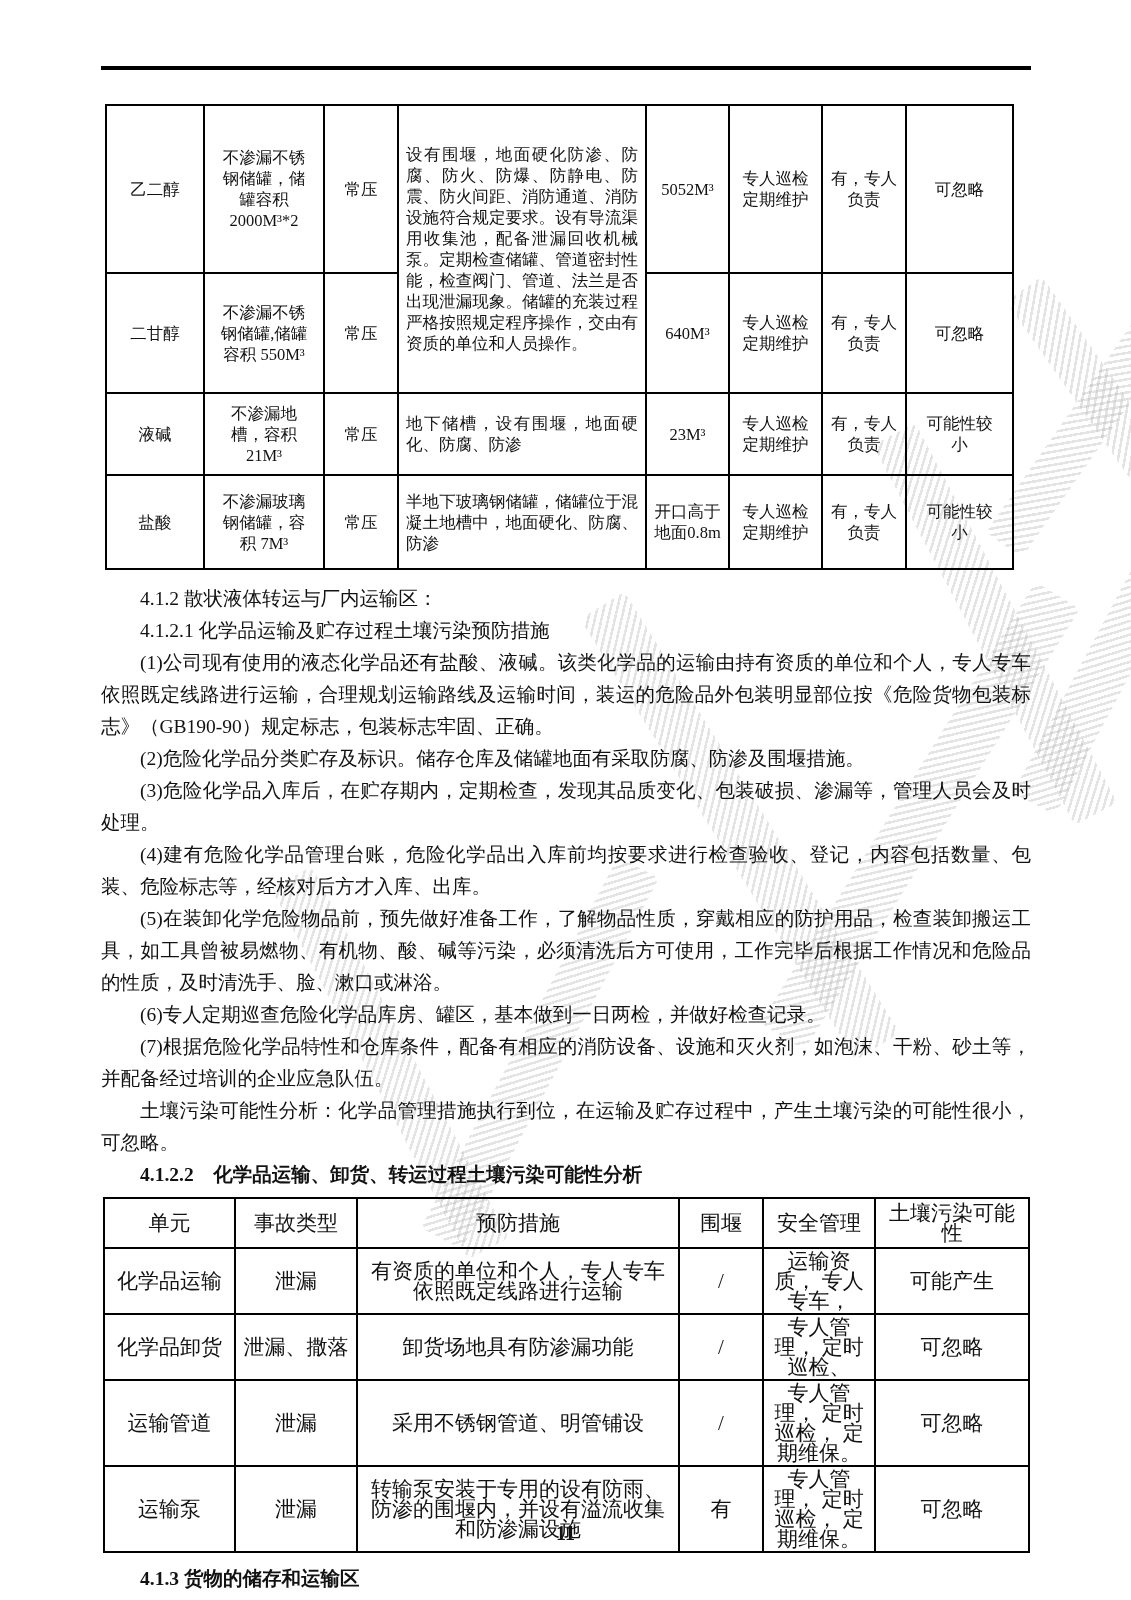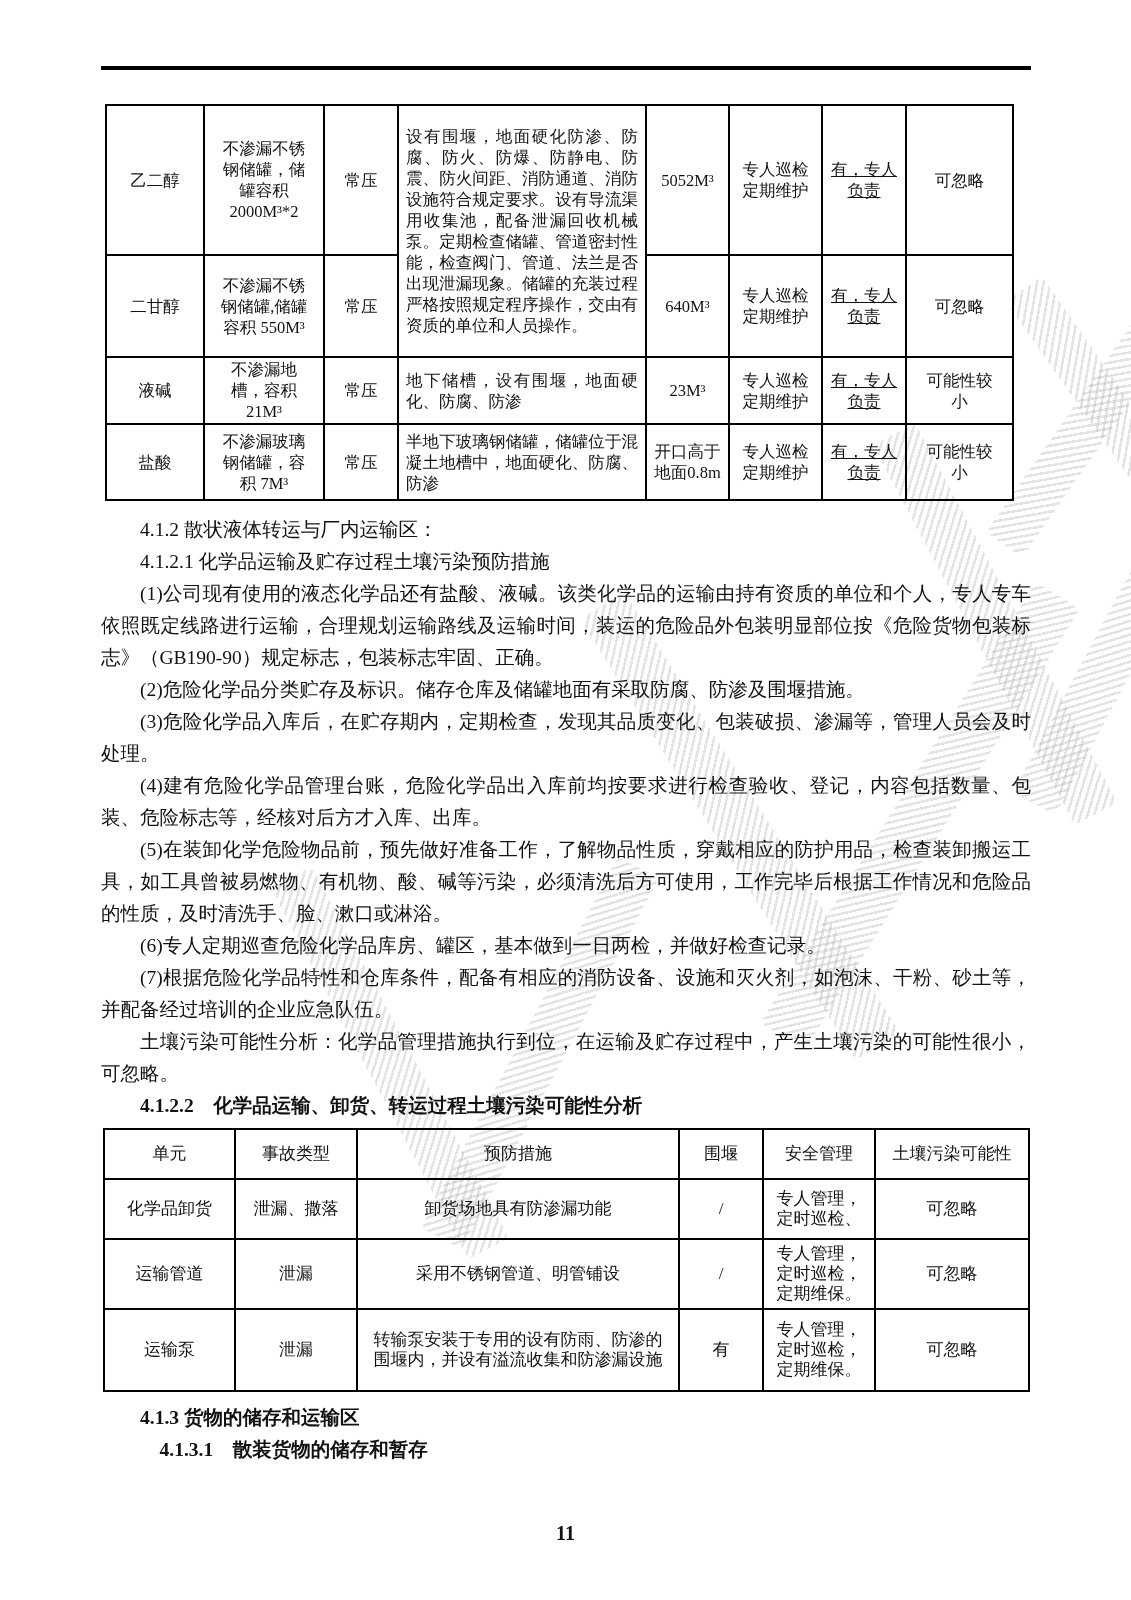--- a/index.html
+++ b/index.html
@@ -22,33 +22,33 @@
   .content{position:relative;z-index:1;margin:0 100px 0 101px;}
   .rule{height:4px;background:#000;margin-top:66px;}
   
   table{border-collapse:collapse;table-layout:fixed;}
   td,th{border:2px solid #000;vertical-align:middle;padding:1px 4px;overflow:hidden;}
   .t1{width:907px;margin:34px 0 0 4px;font-size:16.5px;line-height:21px;}
   .t1 td{text-align:center;}
   .t1 .c-tank{padding:1px 12px;}
   .t1 .c-meas{text-align:justify;text-align-last:auto;padding:2px 7px;line-height:21px;}
   .t1 .c-insp{padding:1px 10px;}
-  .t1 .c-duty{padding:7px 8px;text-decoration:underline;}
+  .t1 .c-duty{padding:16px 8px;}
   .t1 .c-poss{padding:1px 13px;}
   .t1 .r0 td{height:134px;}
   .t1 .r1 td{height:86px;}
   .t1 .r2 td{height:48px;}
   .t1 .r3 td{height:60px;}
   
   .body-txt{font-size:19.5px;line-height:32px;text-align:justify;}
   .h2{margin-top:13px;text-indent:2em;}
   .p-ind{text-indent:2em;}
   .bold{font-weight:700;}
   
-  .t2{width:925px;margin:6px 0 0 2px;font-size:17px;line-height:20px;}
+  .t2{width:925px;margin:6px 0 0 2px;font-size:21px;line-height:20px;}
   .t2 td,.t2 th{text-align:center;font-weight:normal;}
   .t2 .hdr th{height:44px;padding:2px 4px;}
   .t2 .m-col{padding:2px 10px;}
   .t2 .mg-col{padding:2px 10px;}
   .t2 .rr1 td{height:52px;}
   .t2 .rr2 td{height:54px;}
   .t2 .rr3 td{height:64px;}
   .t2 .rr4 td{height:76px;}
   .h413{margin-top:10px;text-indent:2em;}
   .h4131{text-indent:3em;}
@@ -156,20 +156,28 @@
       </colgroup>
       <tbody>
           <tr class="hdr">
         <th>单元</th>
         <th>事故类型</th>
         <th>预防措施</th>
         <th>围堰</th>
         <th>安全管理</th>
         <th>土壤污染可能性</th>
       </tr>
+      <tr class="rr1">
+        <td>化学品运输</td>
+        <td>泄漏</td>
+        <td class="m-col">有资质的单位和个人，专人专车依照既定线路进行运输</td>
+        <td>/</td>
+        <td class="mg-col">运输资质， 专人专车，</td>
+        <td>可能产生</td>
+      </tr>
       <tr class="rr2">
         <td>化学品卸货</td>
         <td>泄漏、撒落</td>
         <td class="m-col">卸货场地具有防渗漏功能</td>
         <td>/</td>
         <td class="mg-col">专人管理， 定时巡检、</td>
         <td>可忽略</td>
       </tr>
       <tr class="rr3">
         <td>运输管道</td>

